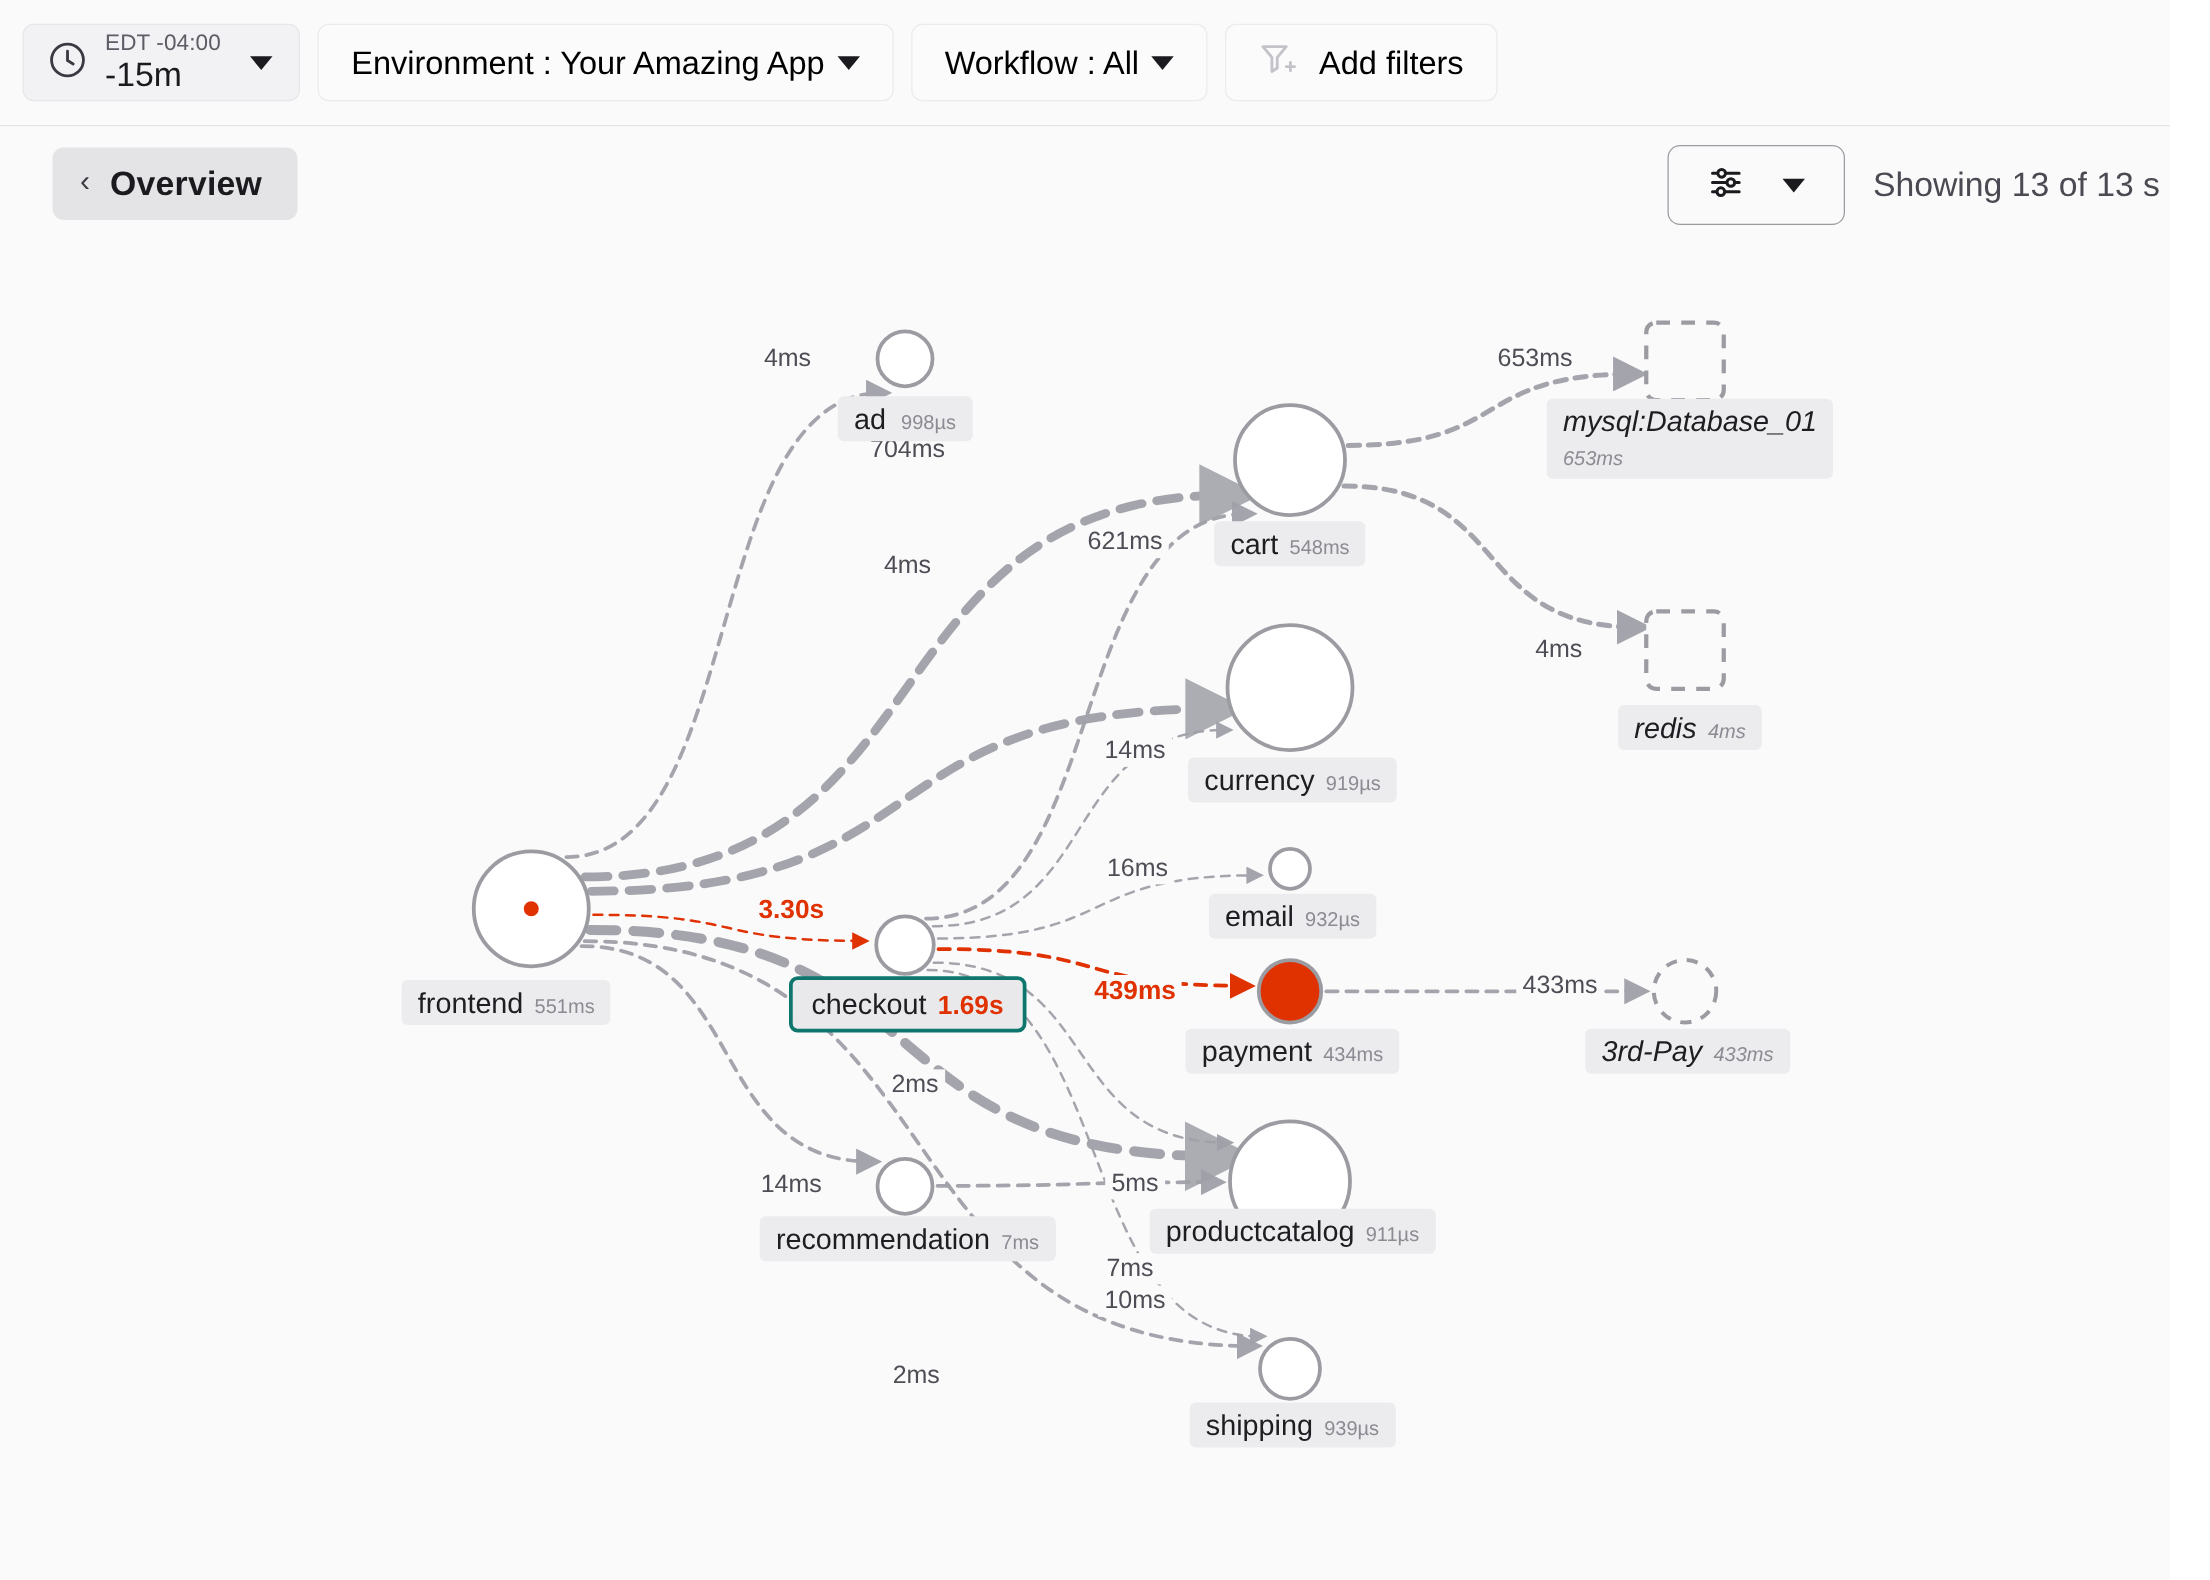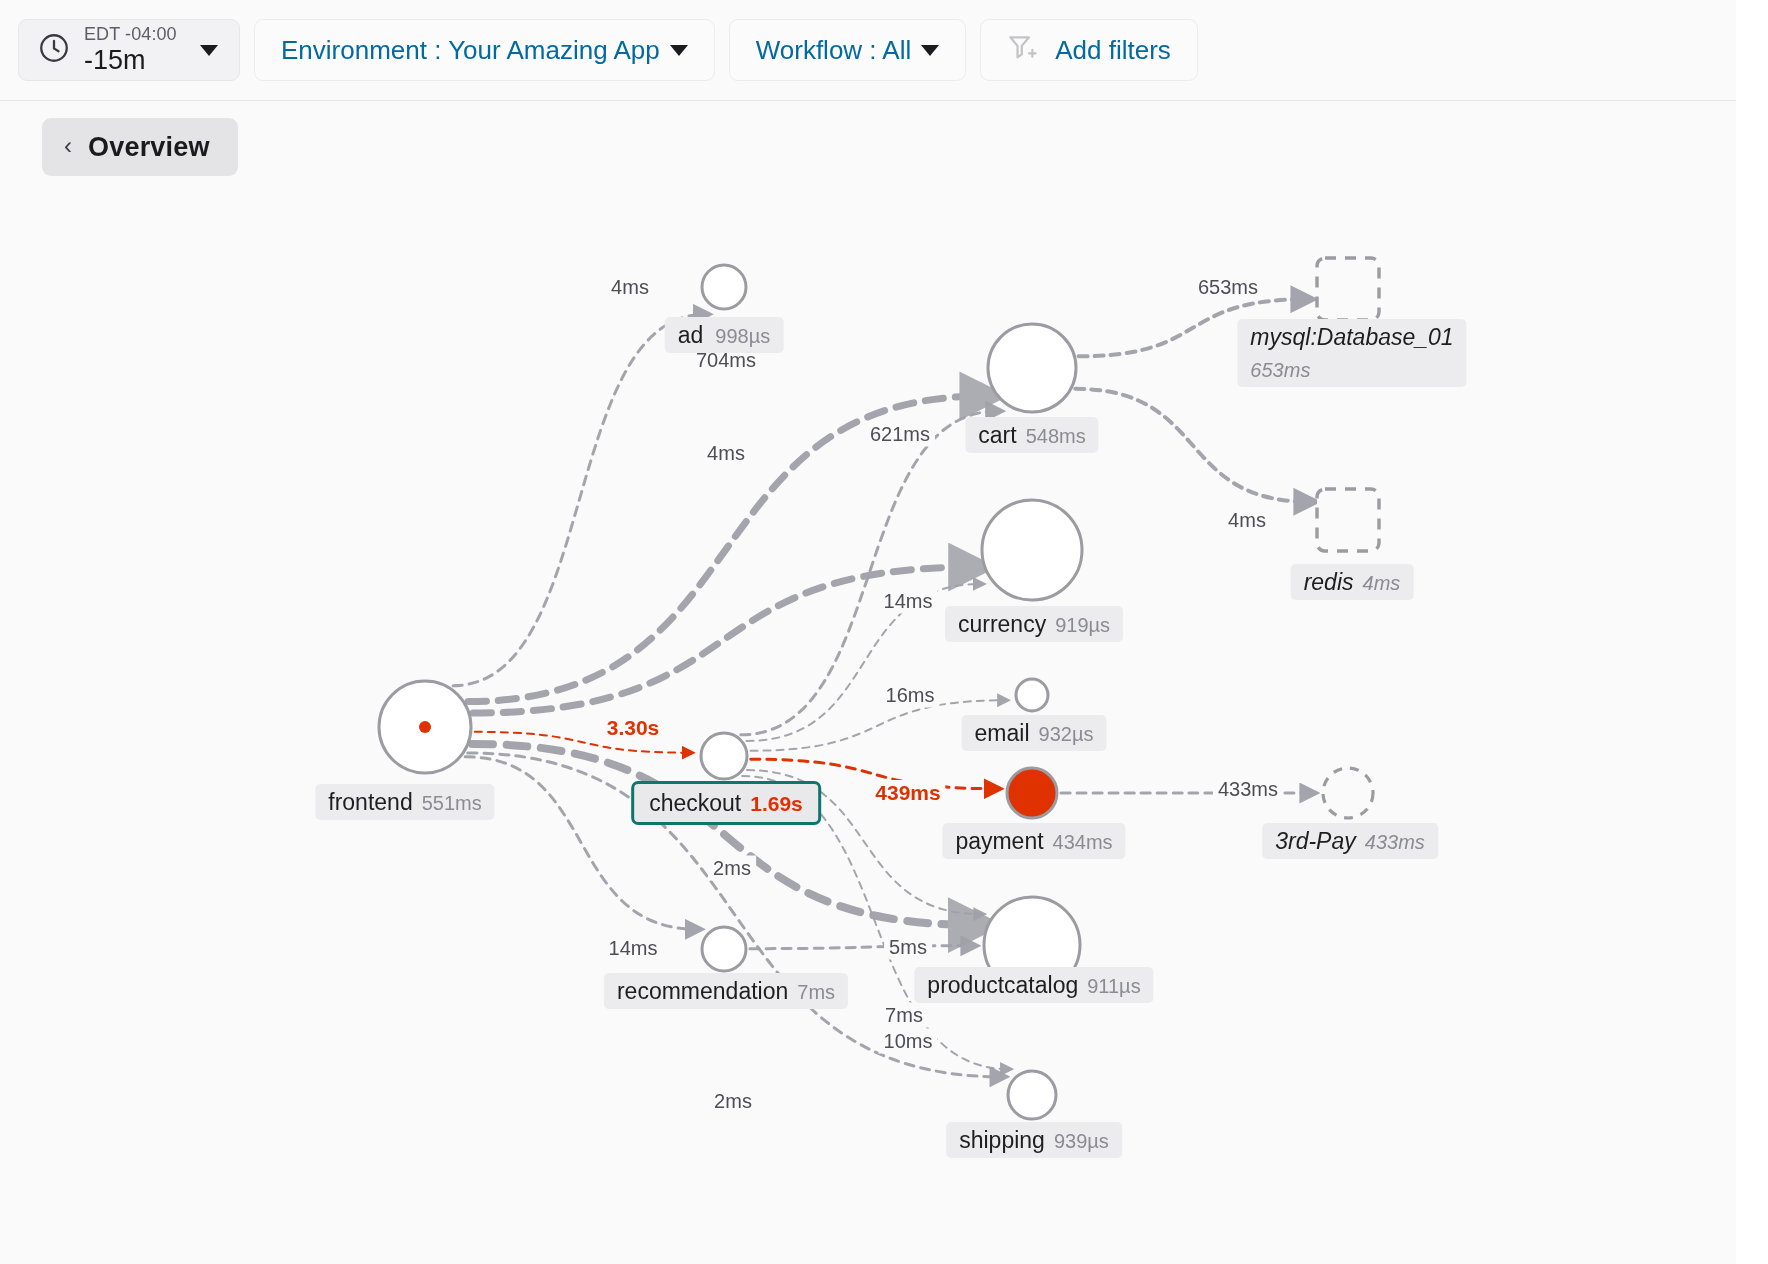--- a/index.html
+++ b/index.html
@@ -66,21 +66,21 @@
   }
   .caret {
     width: 0; height: 0;
     border-left: 9px solid transparent;
     border-right: 9px solid transparent;
     border-top: 11px solid #1b1b1f;
     margin-left: 10px;
   }
   .tb-label {
     font-size: 26px;
-    color: #0369a1;
+    color: #000000;
     white-space: nowrap;
   }
   .filter-icon { margin-right: 16px; flex: 0 0 auto; }
 
   
   .subheader {
     position: absolute;
     top: 101px; left: 0;
     width: 1768px;
     height: 92px;
@@ -155,21 +155,21 @@
     display: flex;
     align-items: baseline;
     gap: 9px;
     line-height: 1.15;
   }
   .node-label .nm {
     font-size: 23px;
     color: #1d1d22;
   }
   .node-label .dur {
-    font-size: 20px;
+    font-size: 16px;
     color: #8b8b93;
   }
   .node-label.external .nm {
     font-style: italic;
     font-weight: 500;
   }
   .node-label.external .dur { font-style: italic; }
   .node-label.selected {
     background: #e9e9eb;
     border: 3px solid #0f766e;
@@ -239,20 +239,34 @@
       <span class="tb-label">Add filters</span>
     </div>
   </div>
 
   <div class="subheader">
     <div class="overview-btn">
       <span class="chev-left">‹</span>
       <span class="overview-label">Overview</span>
     </div>
 
+    <div class="right-controls">
+      <div class="settings-btn">
+        <span>
+          <svg width="32" height="30" viewBox="0 0 24 22" fill="none" stroke="#1b1b1f" stroke-width="1.8">
+            <path d="M3 5.5h16M3 11h16M3 16.5h16" stroke-linecap="round"></path>
+            <circle cx="8.5" cy="5.5" r="2.3" fill="#fafafb"></circle>
+            <circle cx="14" cy="11" r="2.3" fill="#fafafb"></circle>
+            <circle cx="8" cy="16.5" r="2.3" fill="#fafafb"></circle>
+          </svg>
+        </span>
+        <span class="caret"></span>
+      </div>
+      <span class="showing-text">Showing 13 of 13 s</span>
+    </div>
   </div>
 
   <div class="canvas">
     <svg id="graph" width="1768" height="1071">
       <defs>
         <marker id="ah" markerWidth="7" markerHeight="7" refX="4.2" refY="3.5" orient="auto">
           <path d="M0,0 L7,3.5 L0,7 z" fill="#a0a0a8"></path>
         </marker>
         <marker id="ah-big" markerWidth="7" markerHeight="7" refX="3.6" refY="3.5" orient="auto">
           <path d="M0,0 L7,3.5 L0,7 z" fill="#a8a8b0"></path>

